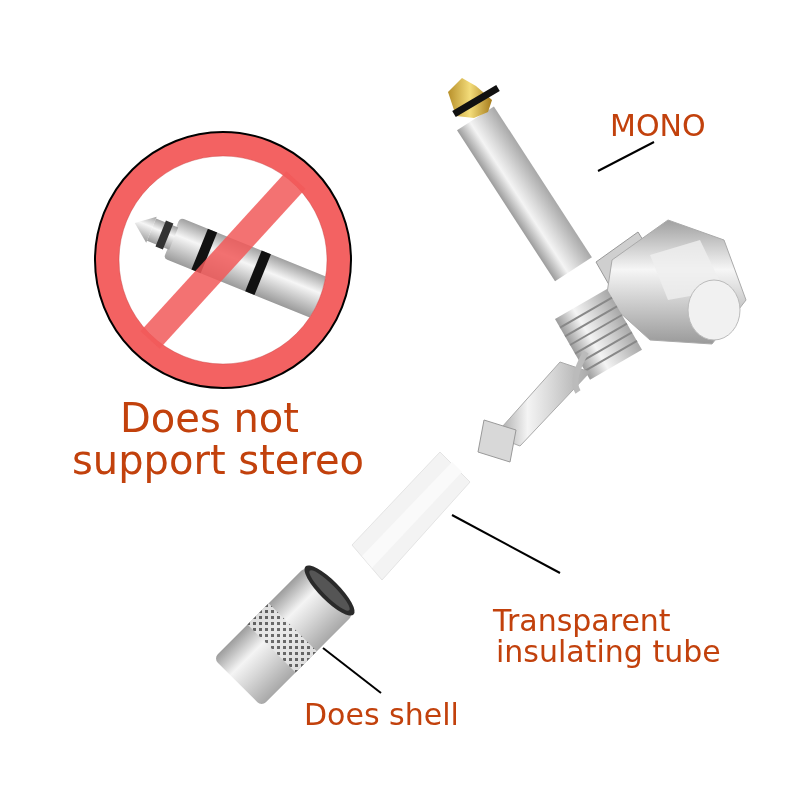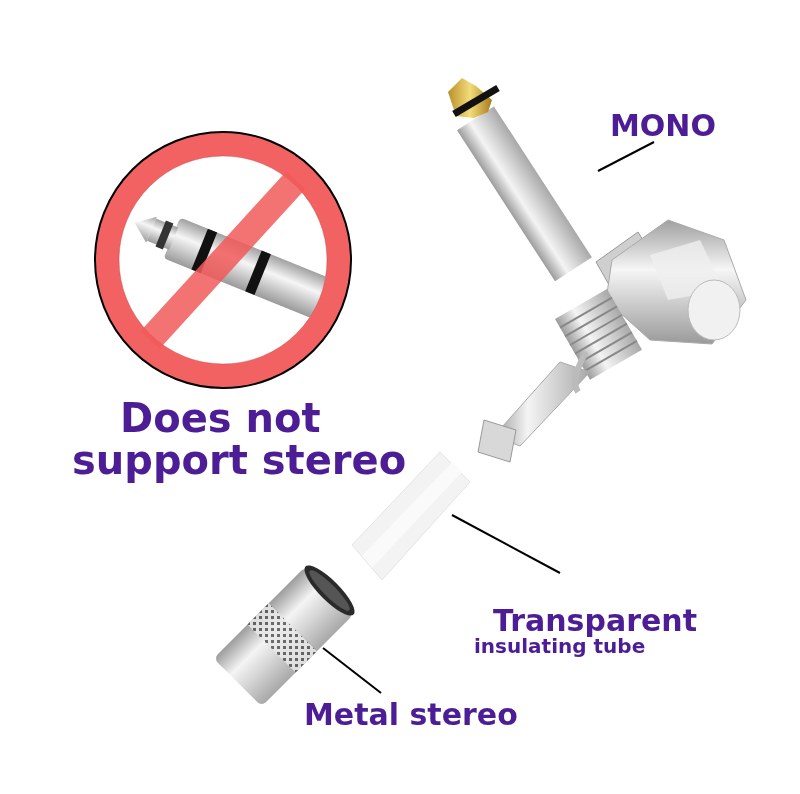--- a/index.html
+++ b/index.html
@@ -1,17 +1,17 @@
 <!DOCTYPE html>
 <html><head>
 <meta charset="utf-8">
 <style>
   html,body{margin:0;padding:0;background:#fff;}
   body{width:800px;height:794px;position:relative;overflow:hidden;font-family:"DejaVu Sans","Liberation Sans",sans-serif;}
-  .label{position:absolute;font-weight:bold;color:#4c1d95;white-space:nowrap;}
+  .label{position:absolute;font-weight:normal;color:#c2410c;white-space:nowrap;}
   svg{position:absolute;left:0;top:0;}
 </style>
 </head>
 <body>
 
 <svg width="800" height="794" viewBox="0 0 800 794">
   <defs>
     <linearGradient id="metalH" x1="0" y1="0" x2="1" y2="0">
       <stop offset="0" stop-color="#9c9c9c"></stop>
       <stop offset="0.35" stop-color="#f4f4f4"></stop>
@@ -105,15 +105,15 @@
   <line x1="452" y1="515" x2="560" y2="573" stroke="#000" stroke-width="2"></line>
   <line x1="323" y1="648" x2="381" y2="693" stroke="#000" stroke-width="2"></line>
 </svg>
 
 <div class="label" style="left:120px;top:395px;font-size:40px;">Does not</div>
 <div class="label" style="left:72px;top:437px;font-size:40px;">support stereo</div>
 
 <div class="label" style="left:610px;top:108px;font-size:30px;">MONO</div>
 
 <div class="label" style="left:493px;top:603px;font-size:30px;">Transparent</div>
-<div class="label" style="left:474px;top:634px;font-size:20px;">insulating tube</div>
+<div class="label" style="left:496px;top:634px;font-size:30px;">insulating tube</div>
 
-<div class="label" style="left:304px;top:697px;font-size:30px;">Metal stereo</div>
+<div class="label" style="left:304px;top:697px;font-size:30px;">Does shell</div>
 
 </body></html>

